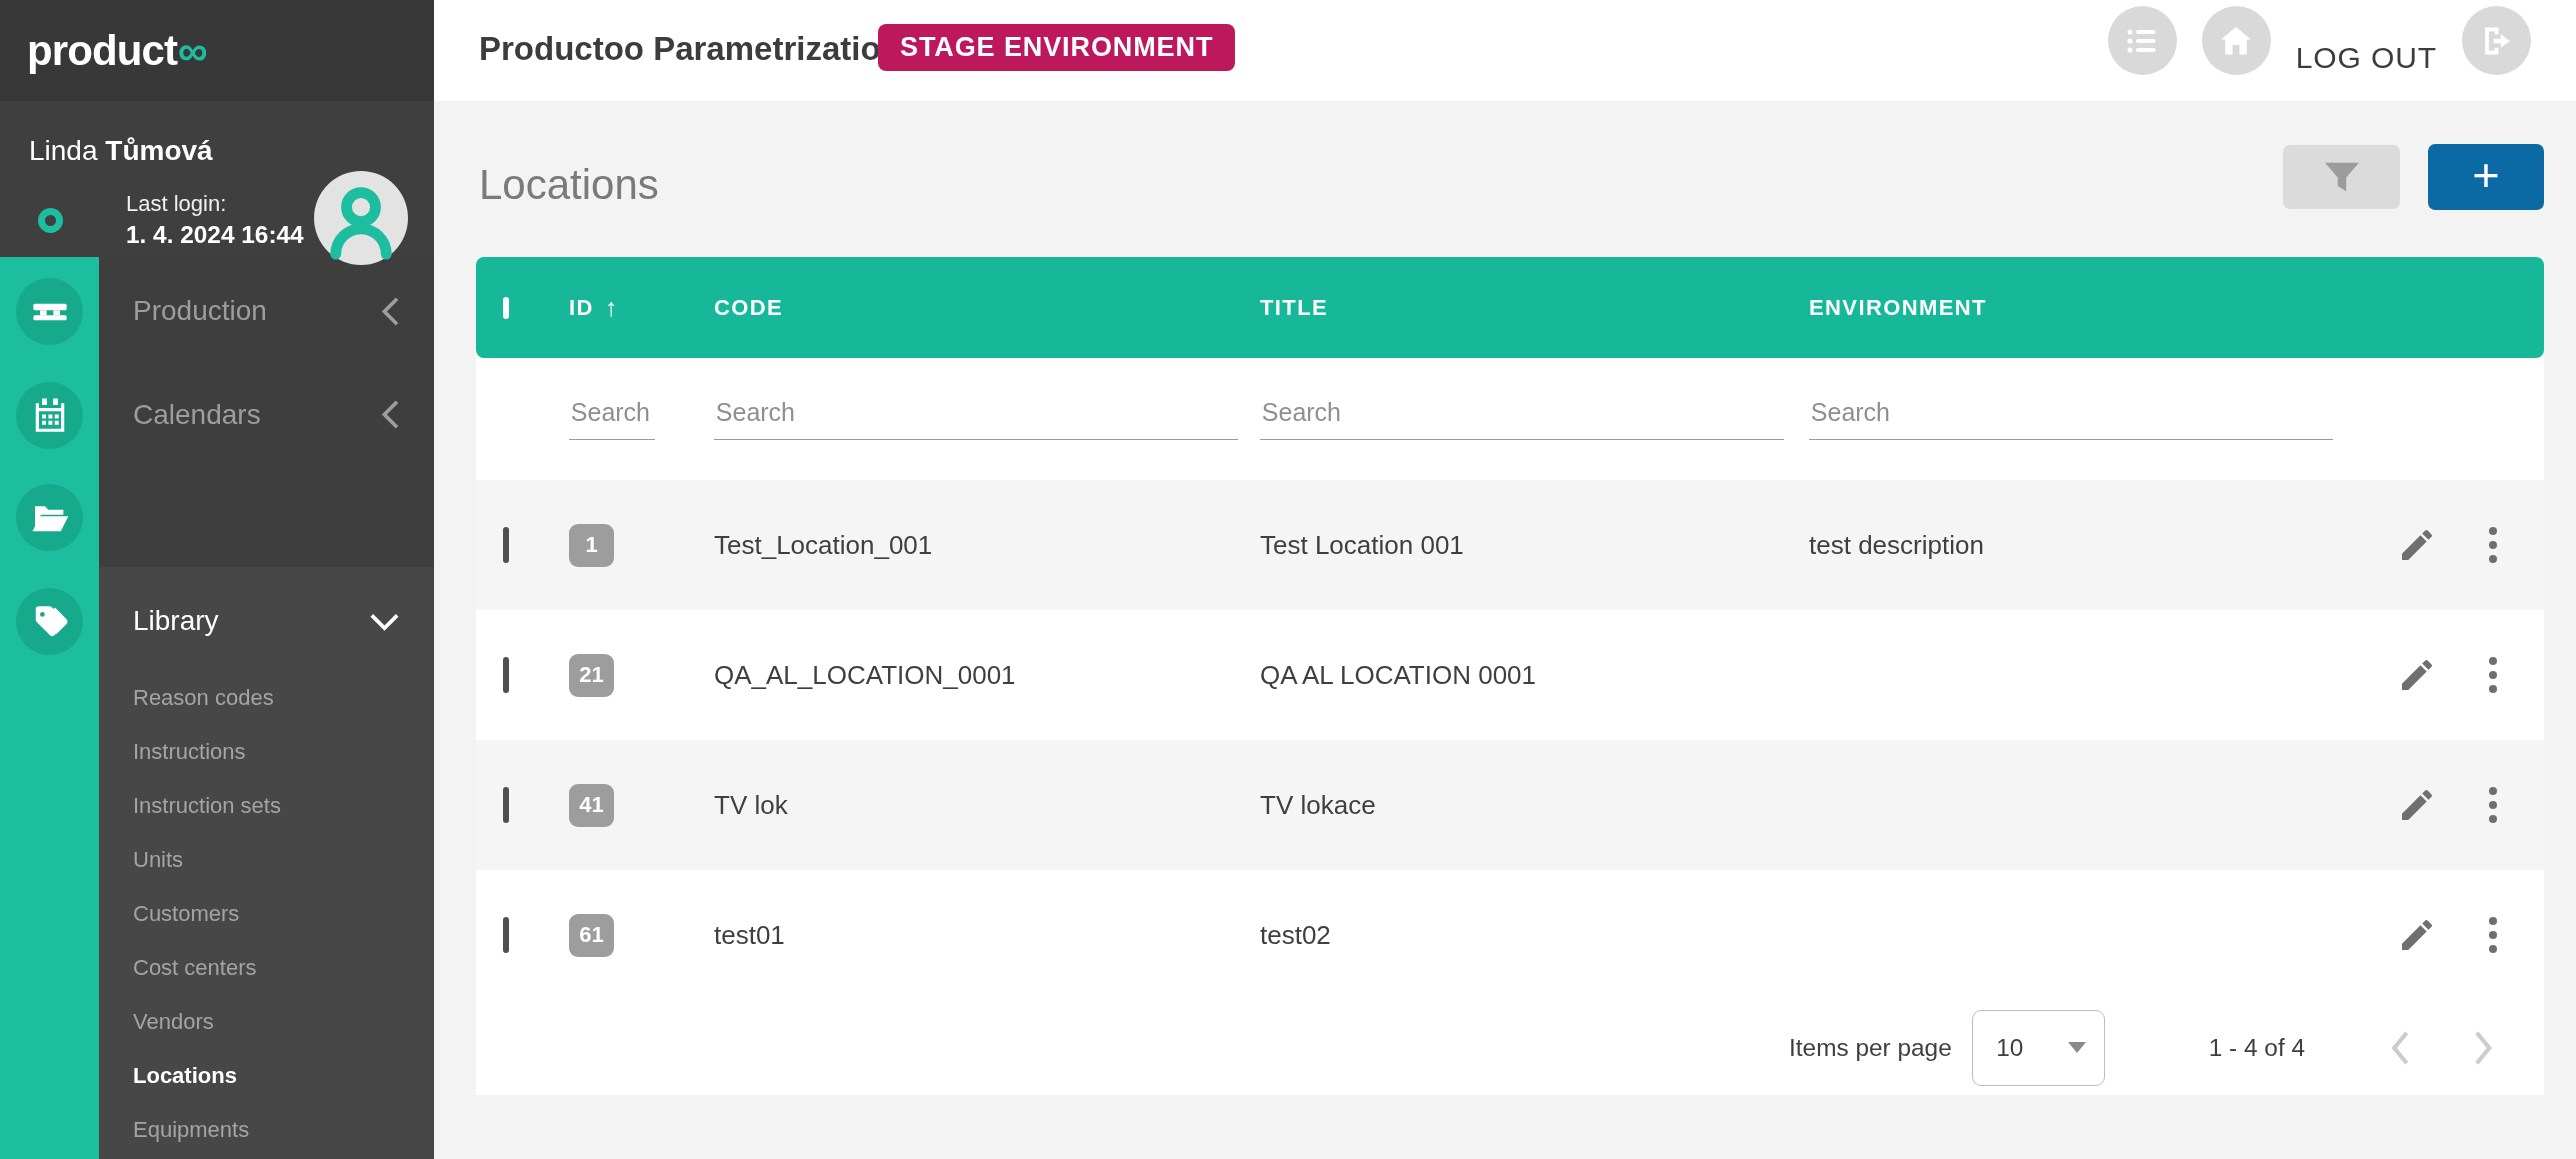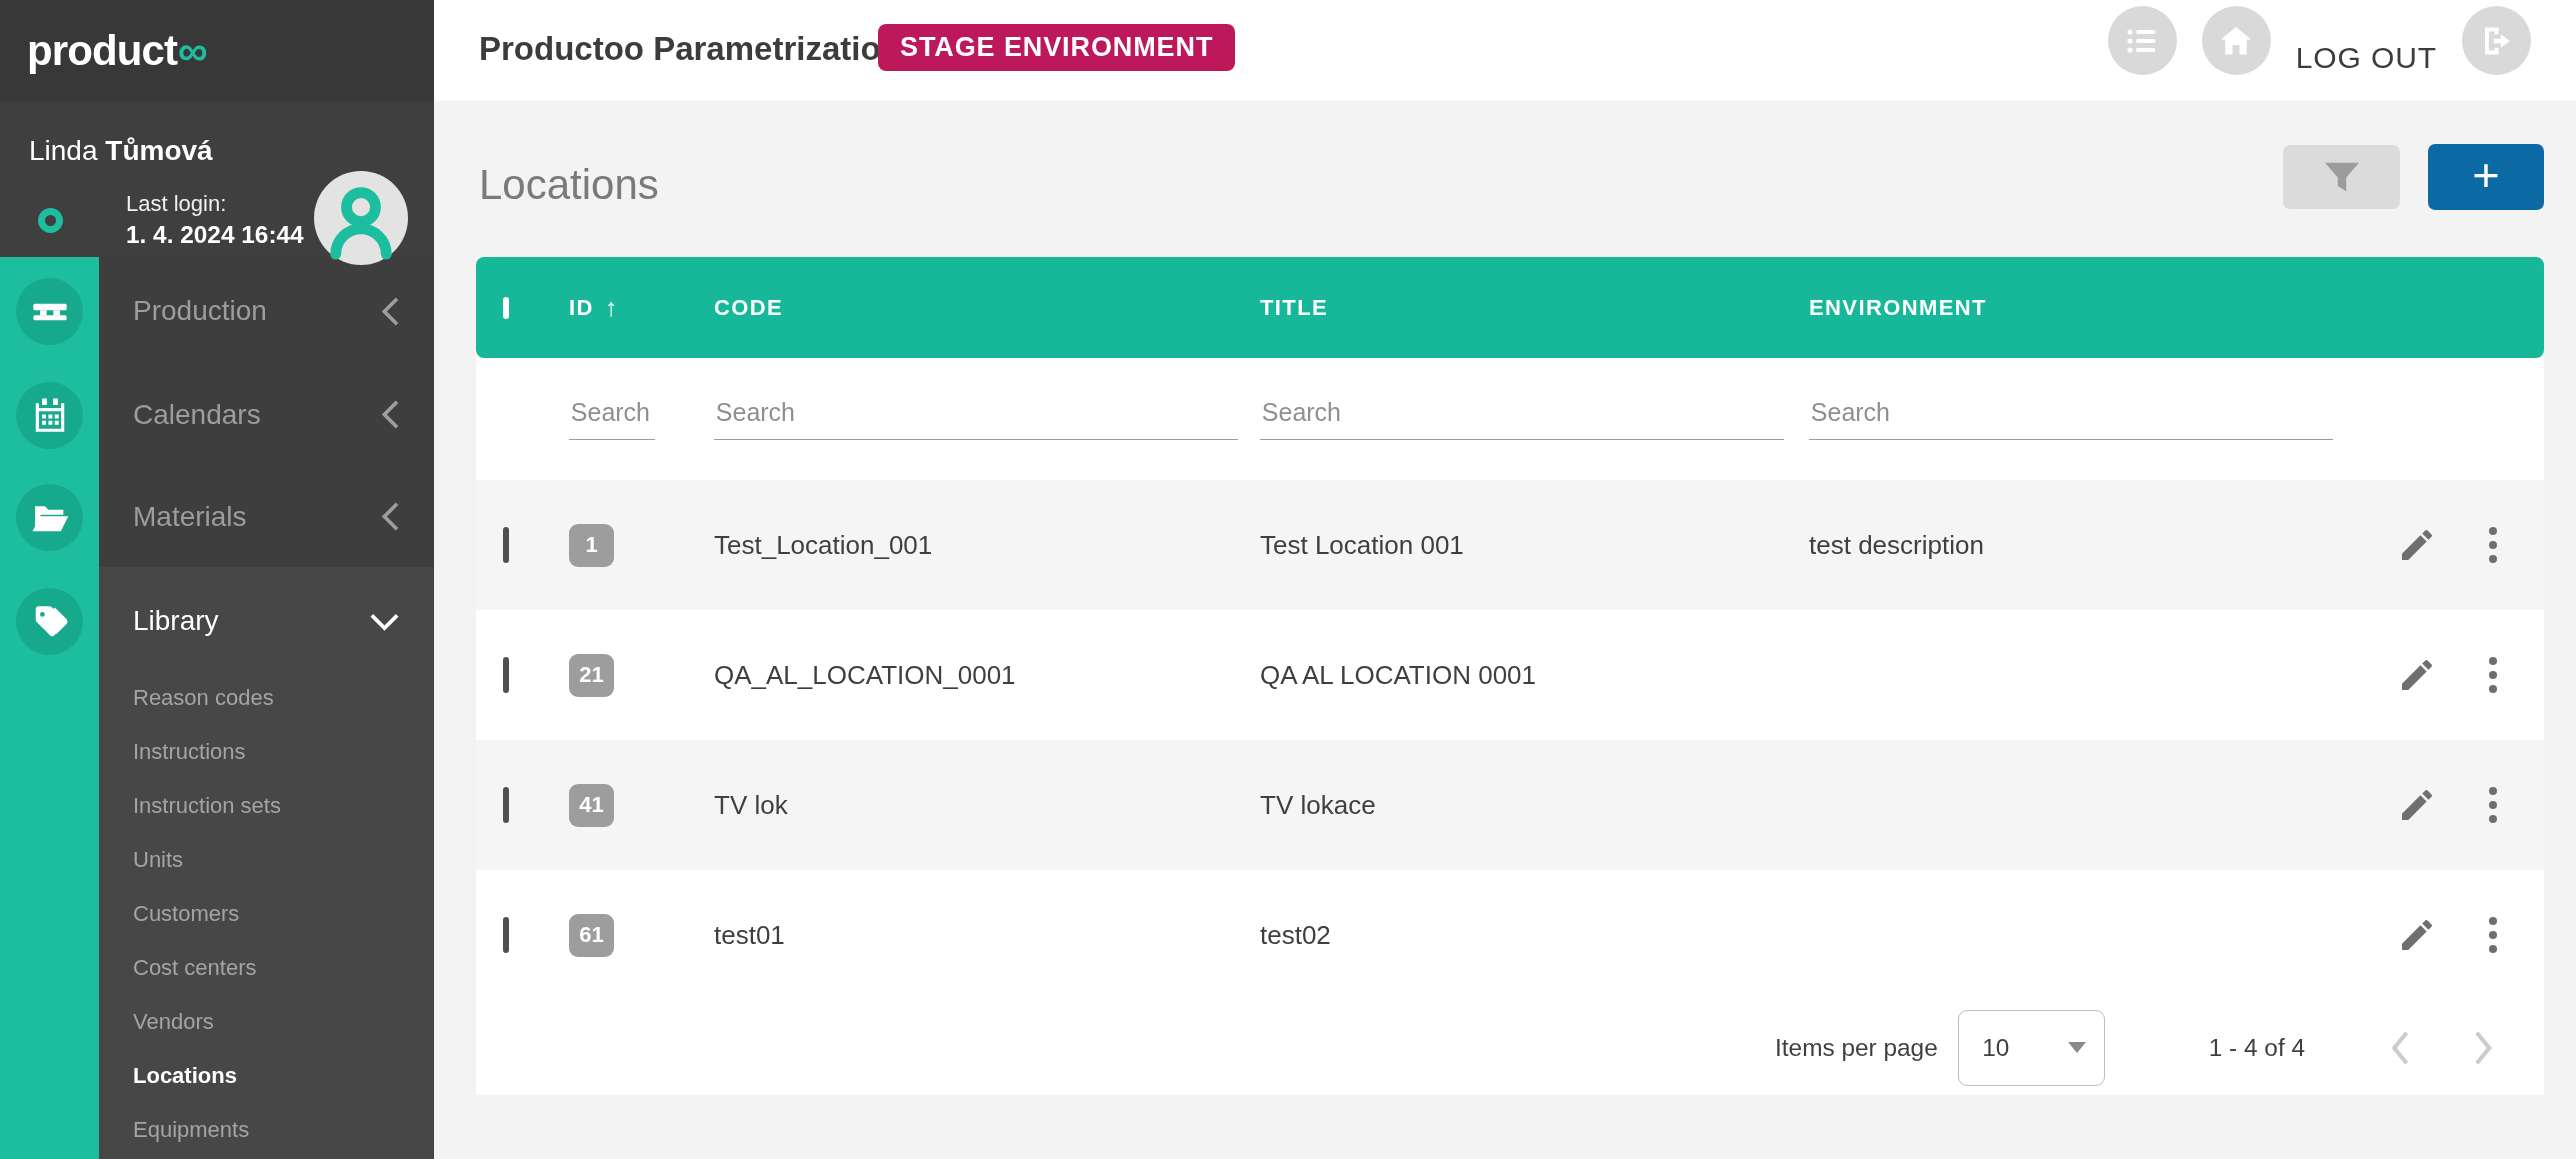--- a/index.html
+++ b/index.html
@@ -64,21 +64,21 @@
   .cb.light { border-color:#ffffff; }
   .id-badge { display:inline-flex; align-items:center; justify-content:center; min-width:45px; height:43px; padding:0 9px; background:#9d9d9d; border-radius:9px; color:#ffffff; font-size:22px; font-weight:700; }
   .actions { display:flex; align-items:center; justify-content:flex-end; gap:52px; padding-right:47px; }
   .icon-btn { display:flex; align-items:center; justify-content:center; cursor:pointer; }
   .kebab { display:flex; flex-direction:column; gap:6.3px; }
   .kebab i { width:8.1px; height:8.1px; border-radius:50%; background:#6f6f6f; }
 
   
   .pagination { height:95px; display:flex; align-items:center; justify-content:flex-end; padding-right:49px; font-size:24.4px; color:#3f3f3f; }
   .pg-label { margin-right:20px; }
-  .pg-select { width:147px; height:76px; border:1.8px solid #bdbdbd; border-radius:9px; display:flex; align-items:center; justify-content:space-between; padding:0 18px 0 23.5px; cursor:pointer; }
+  .pg-select { width:133px; height:76px; border:1.8px solid #bdbdbd; border-radius:9px; display:flex; align-items:center; justify-content:space-between; padding:0 18px 0 23.5px; cursor:pointer; }
   .pg-tri { width:0; height:0; border-left:9px solid transparent; border-right:9px solid transparent; border-top:11.7px solid #8a8a8a; }
   .pg-range { margin-left:104px; }
   .pg-chevrons { display:flex; align-items:center; gap:60px; margin-left:83px; }
   .pg-chev { cursor:pointer; display:flex; }
 
   svg { display:block; }
 </style>
 </head>
 <body>
 
@@ -139,26 +139,20 @@
       <div class="lib-bg"></div>
 
       <div class="menu-item" style="top:4.5px">
         <span class="mlabel">Production</span>
         <svg width="20" height="31" viewBox="0 0 14 22">
             <polyline points="12,2 3,11 12,20" fill="none" stroke="#9d9d9d" stroke-width="2.6"></polyline>
           </svg>
       </div>
       <div class="menu-item" style="top:108px">
         <span class="mlabel">Calendars</span>
-        <svg width="20" height="31" viewBox="0 0 14 22">
-            <polyline points="12,2 3,11 12,20" fill="none" stroke="#9d9d9d" stroke-width="2.6"></polyline>
-          </svg>
-      </div>
-      <div class="menu-item" style="top:210px">
-        <span class="mlabel">Materials</span>
         <svg width="20" height="31" viewBox="0 0 14 22">
             <polyline points="12,2 3,11 12,20" fill="none" stroke="#9d9d9d" stroke-width="2.6"></polyline>
           </svg>
       </div>
       <div class="menu-item active" style="top:314px">
         <span class="mlabel">Library</span>
         <svg width="31" height="20" viewBox="0 0 22 14">
             <polyline points="2,3 11,12 20,3" fill="none" stroke="#ffffff" stroke-width="2.6"></polyline>
           </svg>
       </div>

